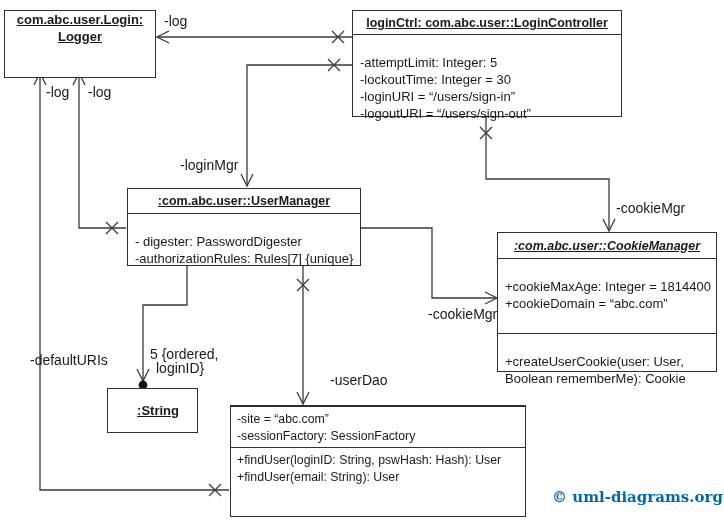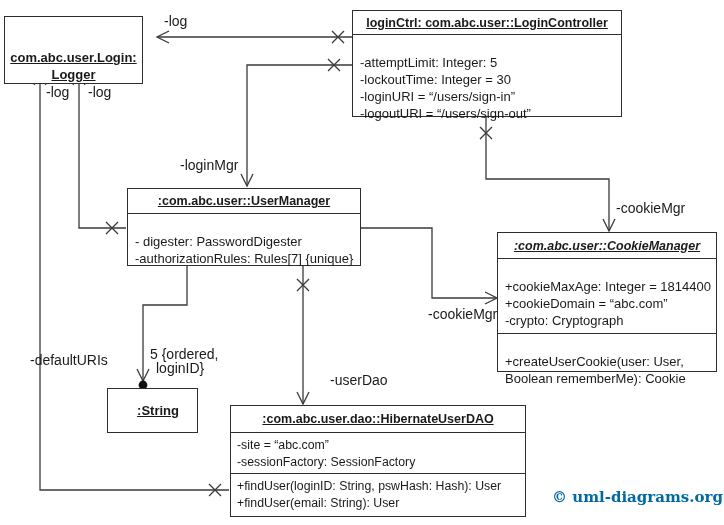--- a/index.html
+++ b/index.html
@@ -14,21 +14,21 @@
   }
   .title-comp{
     display:flex;align-items:center;justify-content:center;
     font-weight:bold;font-size:12.5px;
   }
   .title-comp span{text-decoration:underline;white-space:nowrap;}
   .comp{border-top:1.4px solid #2e2e2e;font-size:13px;line-height:17px;
     padding:19px 4px 0 7px;}
   .comp div{white-space:nowrap;}
   
-  .b-logger{left:4px;top:16px;width:139px;height:68px;display:flex;align-items:flex-end;justify-content:center;}
+  .b-logger{left:4px;top:10px;width:152px;height:68px;display:flex;align-items:flex-start;justify-content:center;}
   .b-logger .twoline{text-align:center;font-weight:bold;font-size:13px;line-height:17px;}
   .b-logger .twoline span{display:block;text-decoration:underline;}
   .b-loginctrl{left:352px;top:10px;width:270px;height:107px;}
   .b-loginctrl .title-comp{height:23px;}
   .b-usermgr{left:127px;top:188px;width:234px;height:78px;}
   .b-usermgr .title-comp{height:24px;}
   .b-cookiemgr{left:497px;top:232px;width:220px;height:140px;}
   .b-cookiemgr .title-comp{height:25px;font-style:italic;}
   .b-cookiemgr .attrs{height:55px;}
   .b-string{left:107px;top:388px;width:91px;height:45px;display:flex;align-items:center;justify-content:center;padding-left:11px;}
@@ -124,36 +124,32 @@
     </div>
   </div>
 
   <div class="box b-cookiemgr">
     <div class="title-comp">
       <span>:com.abc.user::CookieManager</span>
     </div>
     <div class="comp attrs">
       <div>+cookieMaxAge: Integer = 1814400</div>
       <div>+cookieDomain = “abc.com”</div>
-      <div>-crypto: Cryptograph</div>
     </div>
     <div class="comp ops">
       <div>+createUserCookie(user: User,</div>
       <div>Boolean rememberMe): Cookie</div>
     </div>
   </div>
 
   <div class="box b-string">
     <span>:String</span>
   </div>
 
   <div class="box b-dao">
-    <div class="title-comp">
-      <span>:com.abc.user.dao::HibernateUserDAO</span>
-    </div>
     <div class="comp attrs">
       <div>-site = “abc.com”</div>
       <div>-sessionFactory: SessionFactory</div>
     </div>
     <div class="comp ops">
       <div>+findUser(loginID: String, pswHash: Hash): User</div>
       <div>+findUser(email: String): User</div>
     </div>
   </div>
 

